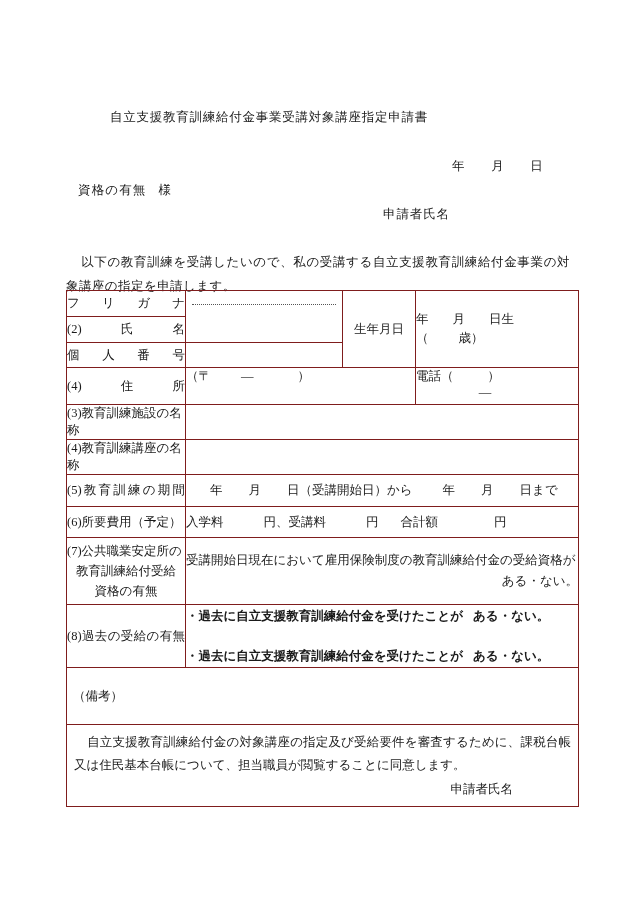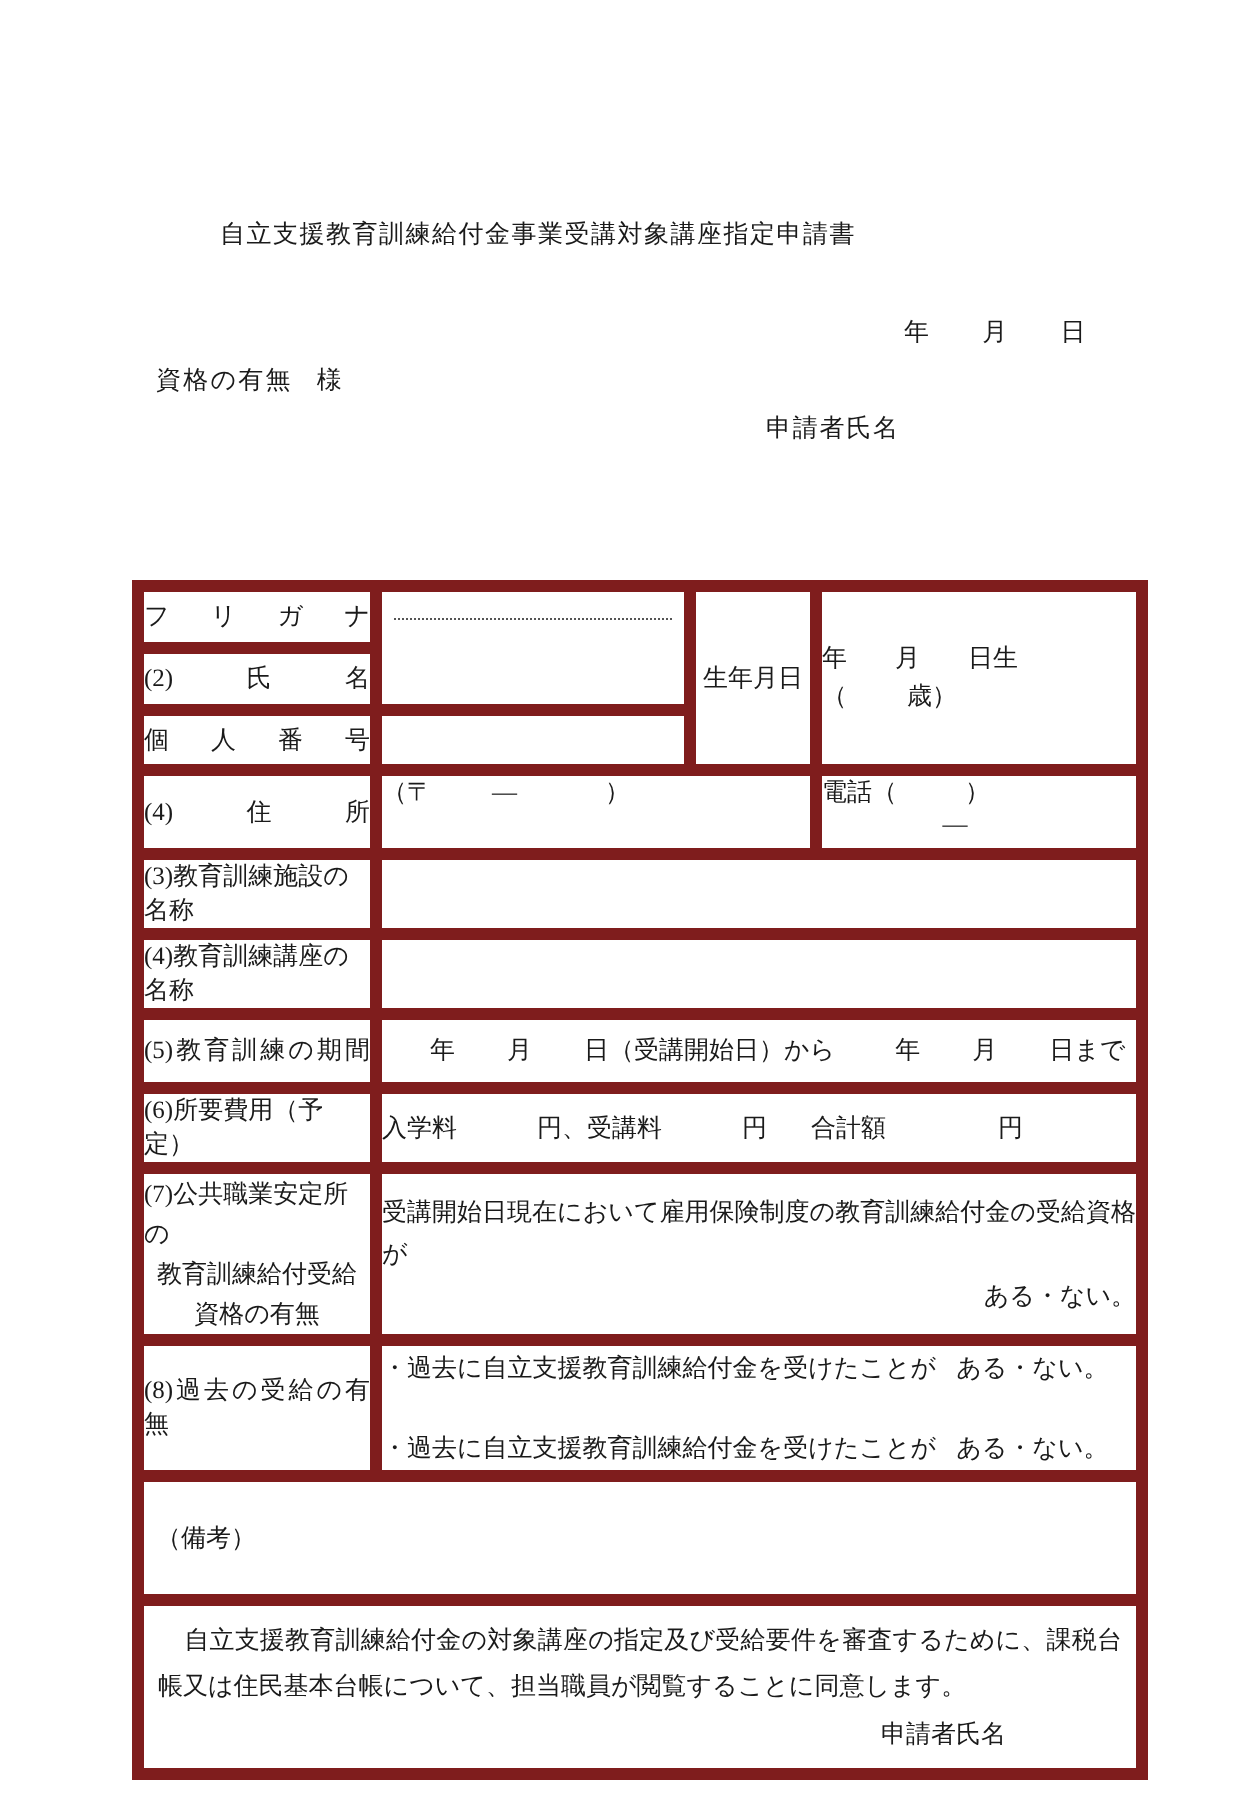--- a/index.html
+++ b/index.html
@@ -80,21 +80,21 @@
   .tbl {
     position: absolute;
     left: 66px;
     top: 290px;
     width: 502px;
     border-collapse: collapse;
     table-layout: fixed;
     font-size: 12.5px;
   }
   .tbl td {
-    border: 6px solid #7f1d1d;
+    border: 1px solid #7f1d1d;
     padding: 0;
     vertical-align: middle;
     margin-left: 36px;
   }
   .lbl {
     text-align: left;
     padding: 0 2px 0 1px;
   }
   .lbl-sp {
     
@@ -111,21 +111,21 @@
   }
   .dotline {
     position: absolute;
     left: 6px; right: 6px;
     top: 13px;
     border-top: 1px dotted #555;
   }
 
   .c-label { width: 119px; }
   .c-name  { width: 157px; }
-  .c-dob   { width: 63px;  text-align: center; }
+  .c-dob   { width: 73px;  text-align: center; }
   .c-birth { width: 163px; }
 
   .birth-inner {
     text-align: left;
     line-height: 19px;
     padding: 2px 10px 3px 0;
   }
   .birth-inner .l1 .g { display: inline-block; width: 24px; }
   .birth-inner .l2 { padding-right: 6px; }
   .birth-inner .l2 .g { display: inline-block; width: 30px; }
@@ -151,21 +151,21 @@
     line-height: 21px;
     padding: 4px 6px 5px 6px;
     text-align: justify;
   }
   .office-text .l2 { display: block; text-align: right; }
 
   .past-list {
     line-height: 20px;
     padding: 5px 6px 6px 8px;
   }
-  .past-list .item { display: block; white-space: nowrap; }
+  .past-list .item { display: block; white-space: nowrap; font-weight: bold; }
   .past-list .item + .item { margin-top: 20px; }
   .past-list .yn { display: inline-block; padding-left: 10px; }
 
   .remarks {
     height: 56px;
     vertical-align: top;
   }
   .remarks .inner { padding: 4px 6px; }
 
   .consent {
@@ -195,20 +195,21 @@
   <div class="date-line">
     <span>年</span><span class="gap"></span><span>月</span><span class="gap"></span><span>日</span>
   </div>
 
   <div class="addressee">
     <span>資格の有無</span><span class="sp"></span><span>様</span>
   </div>
 
   <div class="applicant-top">申請者氏名</div>
 
+  <div class="intro"><span class="indent"></span><span>以下の教育訓練を受講したいので、私の受講する自立支援教育訓練給付金事業の対象講座の指定を申請します。</span></div>
 
   <table class="tbl">
     <colgroup>
       <col class="c-label">
       <col class="c-name">
       <col class="c-dob">
       <col class="c-birth">
     </colgroup>
     <tbody>
 

